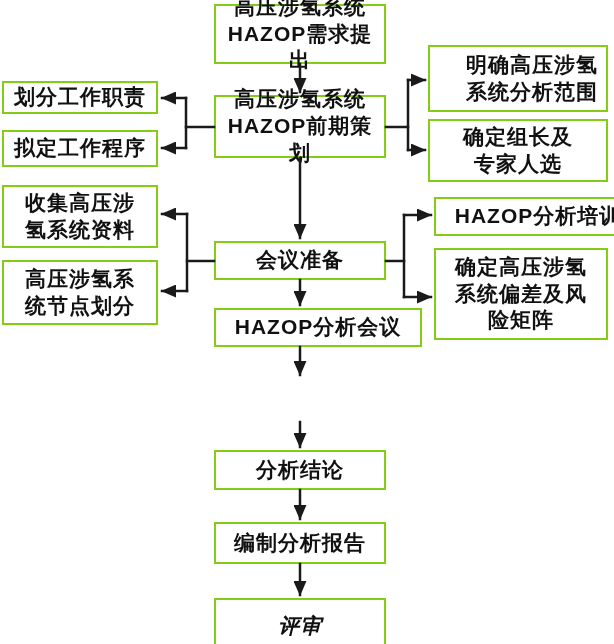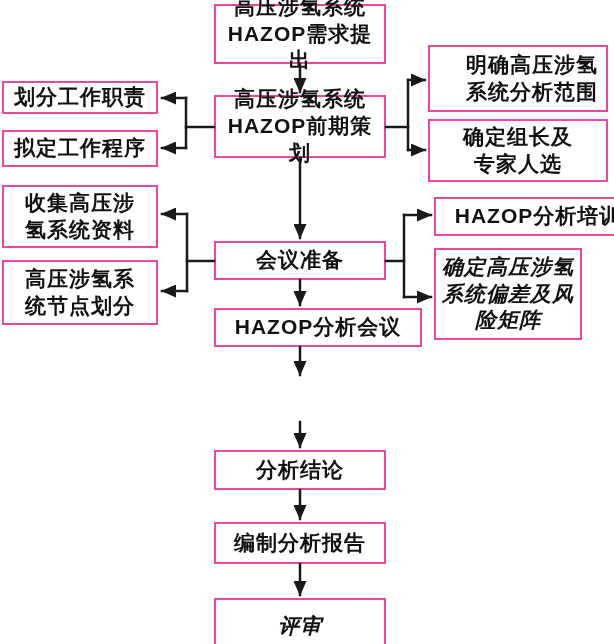--- a/index.html
+++ b/index.html
@@ -8,21 +8,21 @@
     width: 614px;
     height: 644px;
     background: #ffffff;
     font-family: "Liberation Sans", "DejaVu Sans", sans-serif;
     overflow: hidden;
   }
   .node {
     position: absolute;
     box-sizing: border-box;
     background: #ffffff;
-    border: 2px solid #ec4899;
+    border: 2px solid #84cc16;
     display: flex;
     align-items: center;
     justify-content: center;
     text-align: center;
     z-index: 1;
   }
   .node .label {
     white-space: pre-line;
     font-weight: bold;
     font-size: 21px;
@@ -44,21 +44,21 @@
   #n-demand        { left:214px; top:4px;   width:172px; height:60px; }
   #n-planning      { left:214px; top:95px;  width:172px; height:63px; }
   #n-duties        { left:2px;   top:81px;  width:156px; height:33px; }
   #n-procedures    { left:2px;   top:130px; width:156px; height:37px; }
   #n-scope         { left:428px; top:45px;  width:180px; height:67px;padding-left:28px; }
   #n-leader        { left:428px; top:119px; width:180px; height:63px; }
   #n-collect       { left:2px;   top:185px; width:156px; height:63px;justify-content:center; }
   #n-node-division { left:2px;   top:260px; width:156px; height:65px; }
   #n-meeting-prep  { left:214px; top:241px; width:172px; height:39px; }
   #n-training      { left:434px; top:197px; width:208px; height:39px; }
-  #n-risk-matrix   { left:434px; top:248px; width:148px; height:92px;font-style:italic; }
+  #n-risk-matrix   { left:434px; top:248px; width:174px; height:92px; }
   #n-hazop-meeting { left:214px; top:308px; width:208px; height:39px; }
   #n-measures      { left:214px; top:378px; width:172px; height:44px; }
   #n-conclusion    { left:214px; top:450px; width:172px; height:40px; }
   #n-report        { left:214px; top:522px; width:172px; height:42px; }
   #n-review        { left:214px; top:598px; width:172px; height:56px;font-style:italic; }
 </style>
 </head>
 <body>
 
 <div class="canvas">

